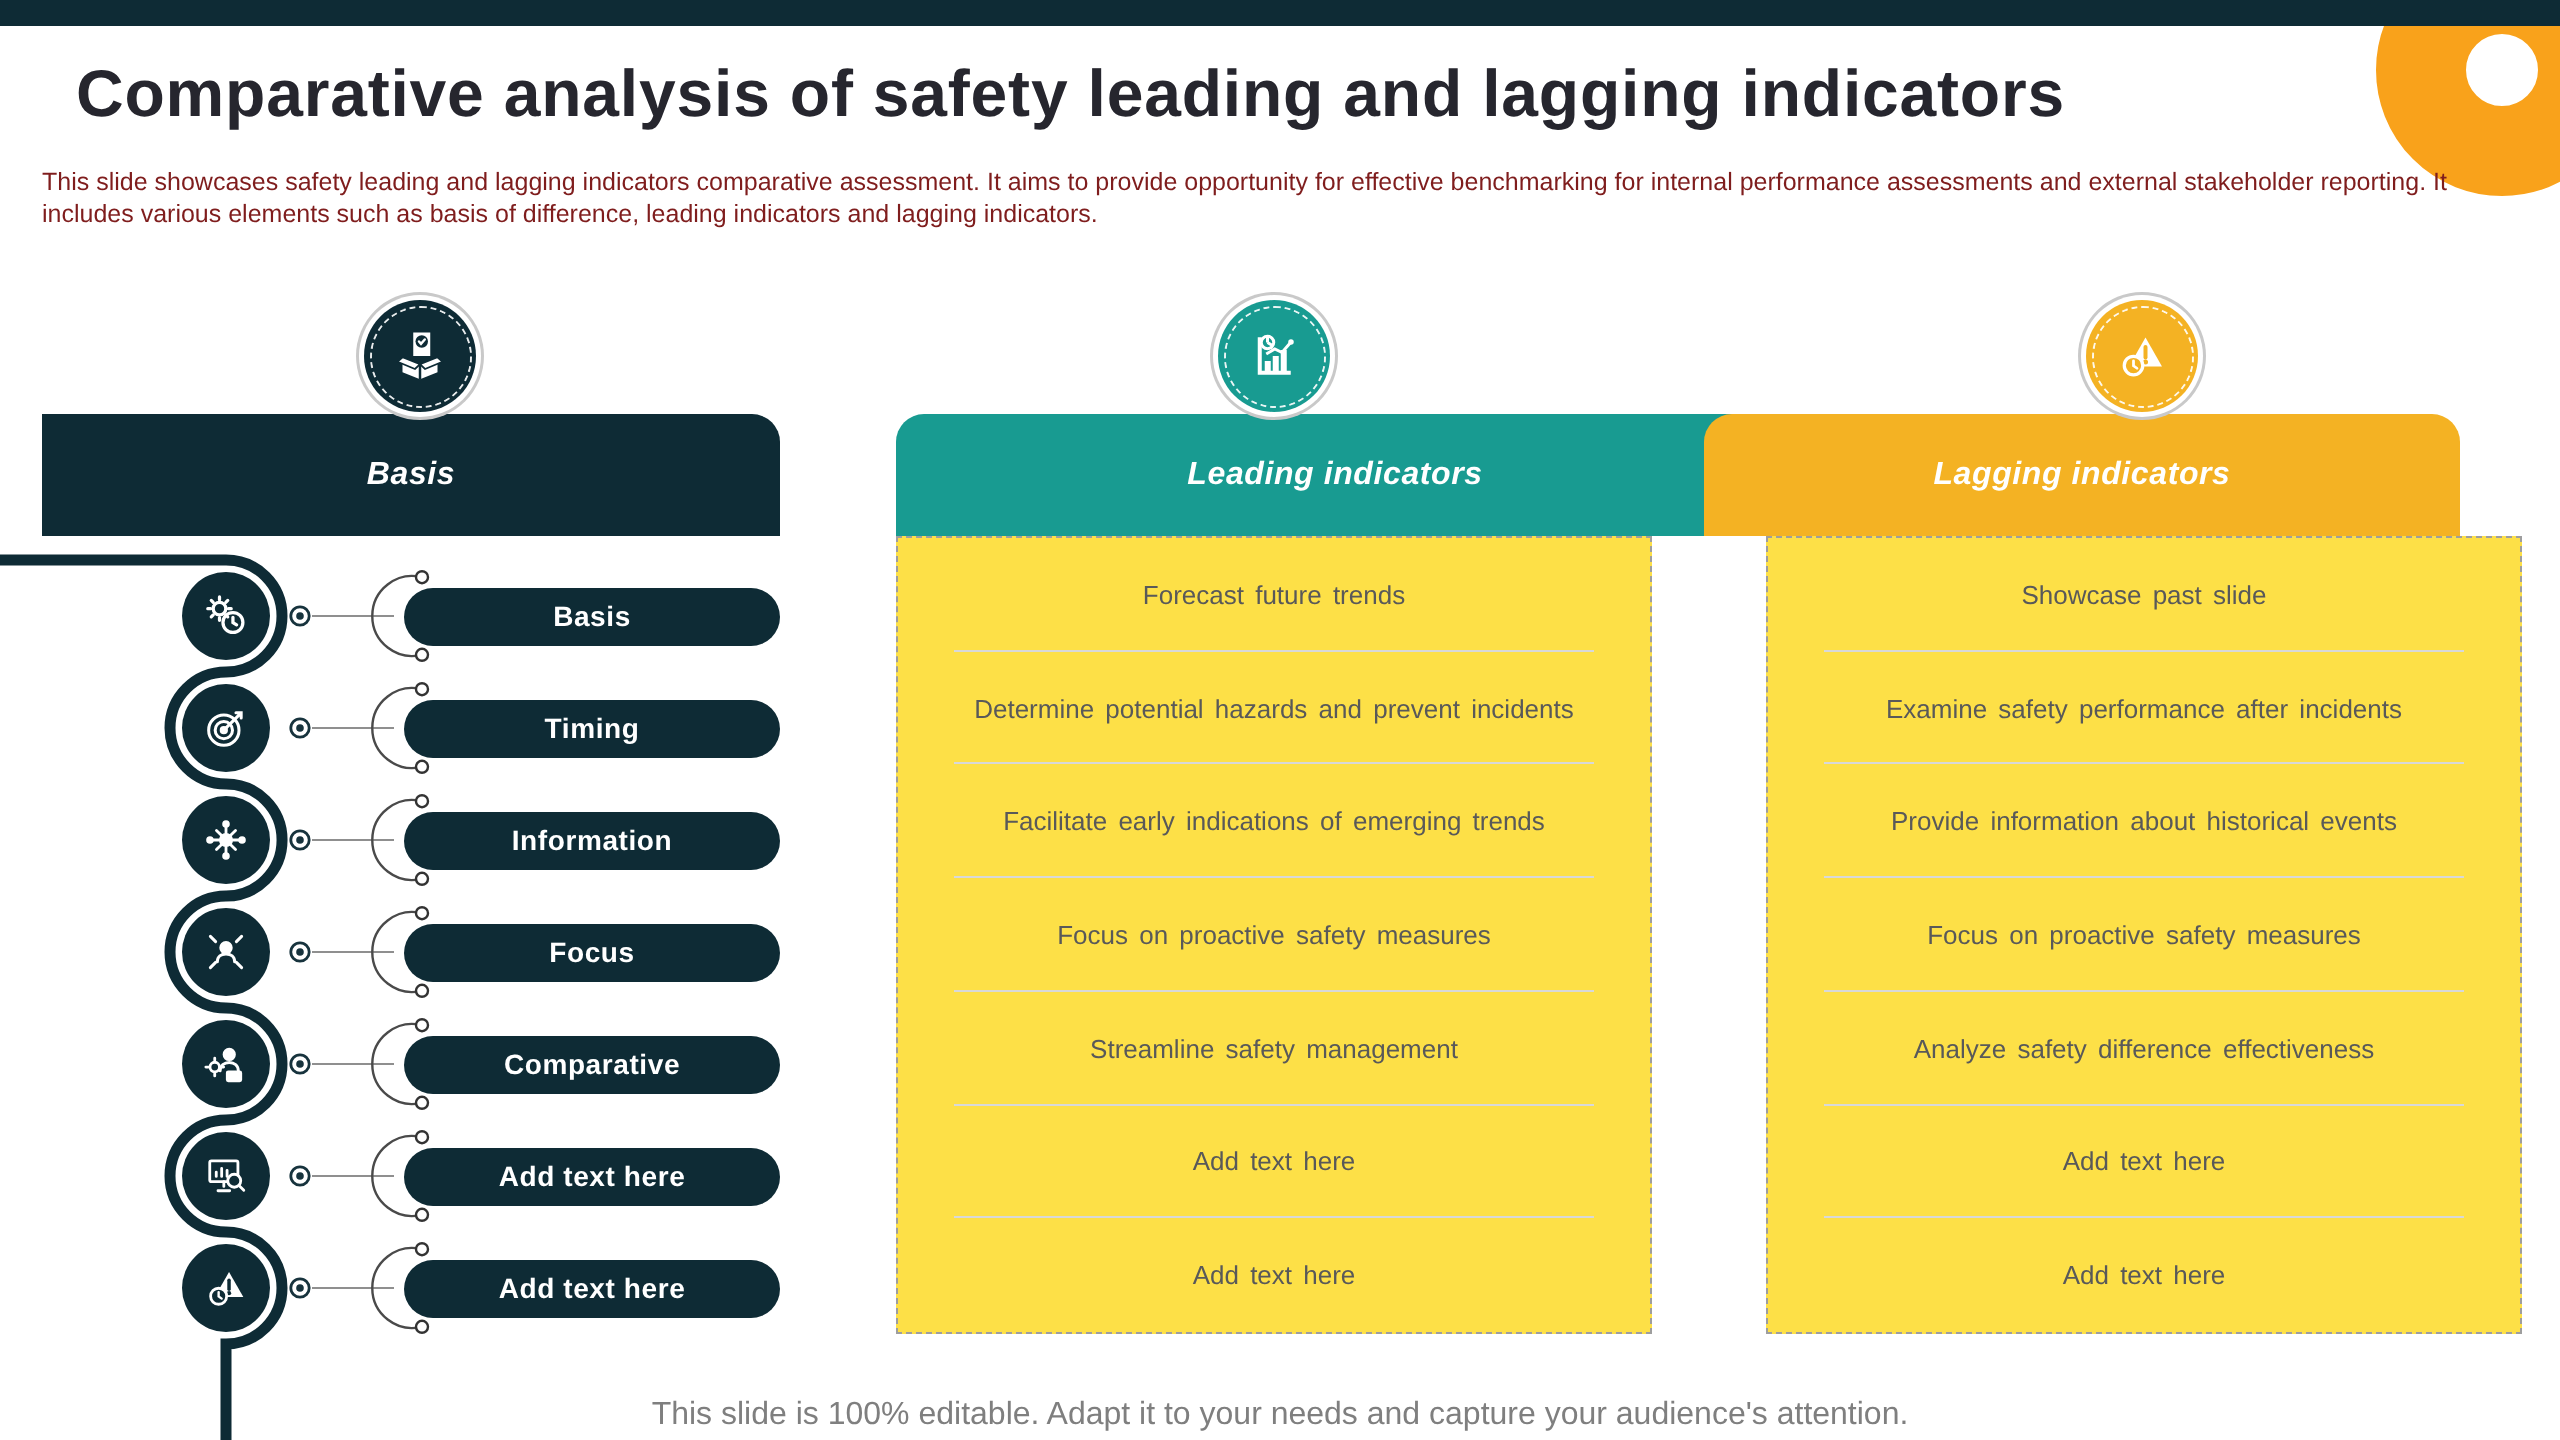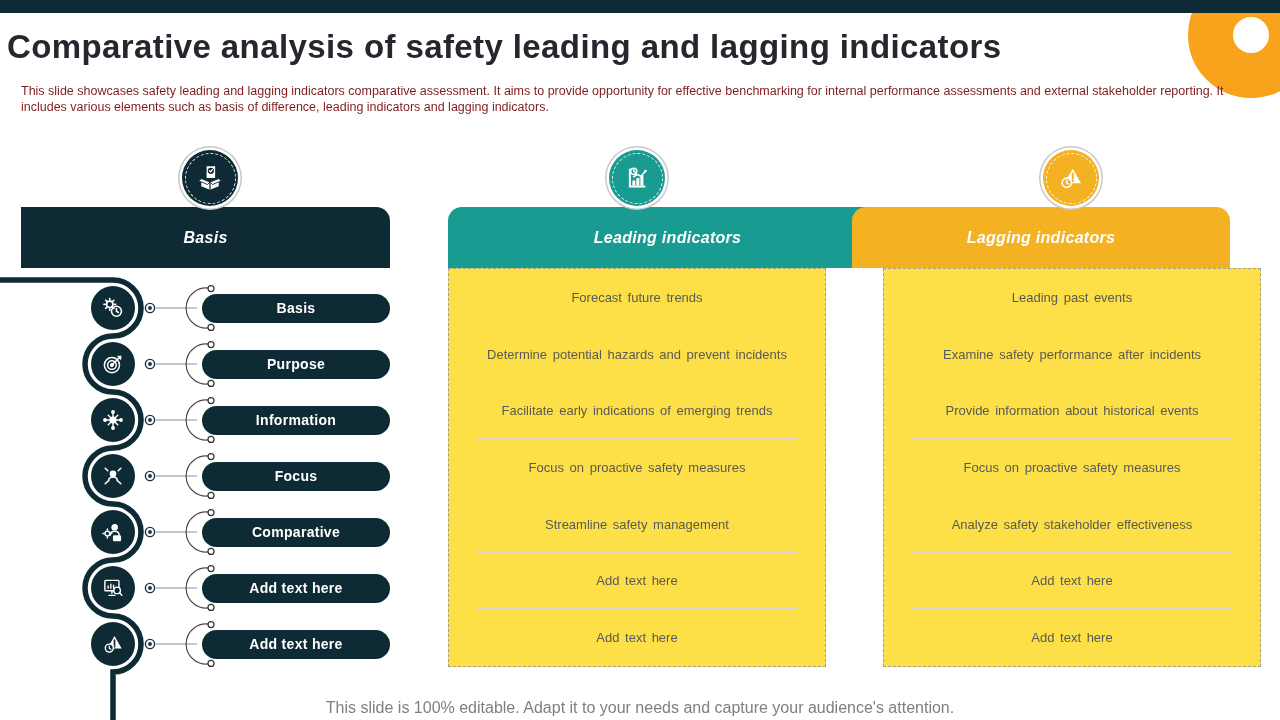--- a/index.html
+++ b/index.html
@@ -6,21 +6,21 @@
   .slide{
     position:relative;width:1280px;height:720px;background:#ffffff;
     overflow:hidden;font-family:"Liberation Sans", sans-serif;
   }
   .topbar{position:absolute;left:0;top:0;width:100%;height:13px;background:#0e2b35;z-index:6;}
   .corner-ring{
     position:absolute;left:1188px;top:-28px;width:36px;height:36px;border-radius:50%;
     border:45px solid #f9a21b;z-index:2;
   }
   .title{
-    position:absolute;left:7px;top:28px;width:1150px;margin:0;
+    position:absolute;left:38px;top:28px;width:1150px;margin:0;
     font-size:33px;font-weight:700;color:#26262e;letter-spacing:.4px;z-index:3;
   }
   .subtitle{
     position:absolute;left:21px;top:84px;width:1205px;margin:0;
     font-size:12.5px;line-height:15.5px;color:#7f1d1d;z-index:3;
   }
   
   .colhead{position:absolute;top:207px;height:61px;display:flex;align-items:center;justify-content:center;z-index:3;font-style:italic;}
   .colhead span{font-size:16px;font-weight:700;color:#ffffff;letter-spacing:.3px;}
   .head-basis{left:21px;width:369px;background:#0e2b35;border-radius:0 14px 0 0;}
@@ -208,21 +208,21 @@
       <circle cx="13.4" cy="14.4" r="1" fill="#0e2b35"></circle>
       <circle cx="8.6" cy="15.8" r="3.7" fill="#0e2b35" stroke="#ffffff" stroke-width="1.3"></circle>
       <path d="M8.6 13.9v2l1.4 1" fill="none" stroke="#ffffff" stroke-width="1.1" stroke-linecap="round"></path>
     </svg>
   </div>
 
   <div class="pill" style="top:293.5px">
     <span>Basis</span>
   </div>
   <div class="pill" style="top:349.5px">
-    <span>Purpose</span>
+    <span>Timing</span>
   </div>
   <div class="pill" style="top:405.5px">
     <span>Information</span>
   </div>
   <div class="pill" style="top:461.5px">
     <span>Focus</span>
   </div>
   <div class="pill" style="top:517.5px">
     <span>Comparative</span>
   </div>
@@ -237,23 +237,23 @@
     <div class="cell">Forecast future trends</div>
     <div class="cell">Determine potential hazards and prevent incidents</div>
     <div class="cell">Facilitate early indications of emerging trends</div>
     <div class="cell">Focus on proactive safety measures</div>
     <div class="cell">Streamline safety management</div>
     <div class="cell">Add text here</div>
     <div class="cell">Add text here</div>
   </div>
 
   <div class="listbox listbox-lagging">
-    <div class="cell">Leading past events</div>
+    <div class="cell">Showcase past slide</div>
     <div class="cell">Examine safety performance after incidents</div>
     <div class="cell">Provide information about historical events</div>
     <div class="cell">Focus on proactive safety measures</div>
-    <div class="cell">Analyze safety stakeholder effectiveness</div>
+    <div class="cell">Analyze safety difference effectiveness</div>
     <div class="cell">Add text here</div>
     <div class="cell">Add text here</div>
   </div>
 
   <div class="footer">This slide is 100% editable. Adapt it to your needs and capture your audience's attention.</div>
 </div>
 
 </body></html>

